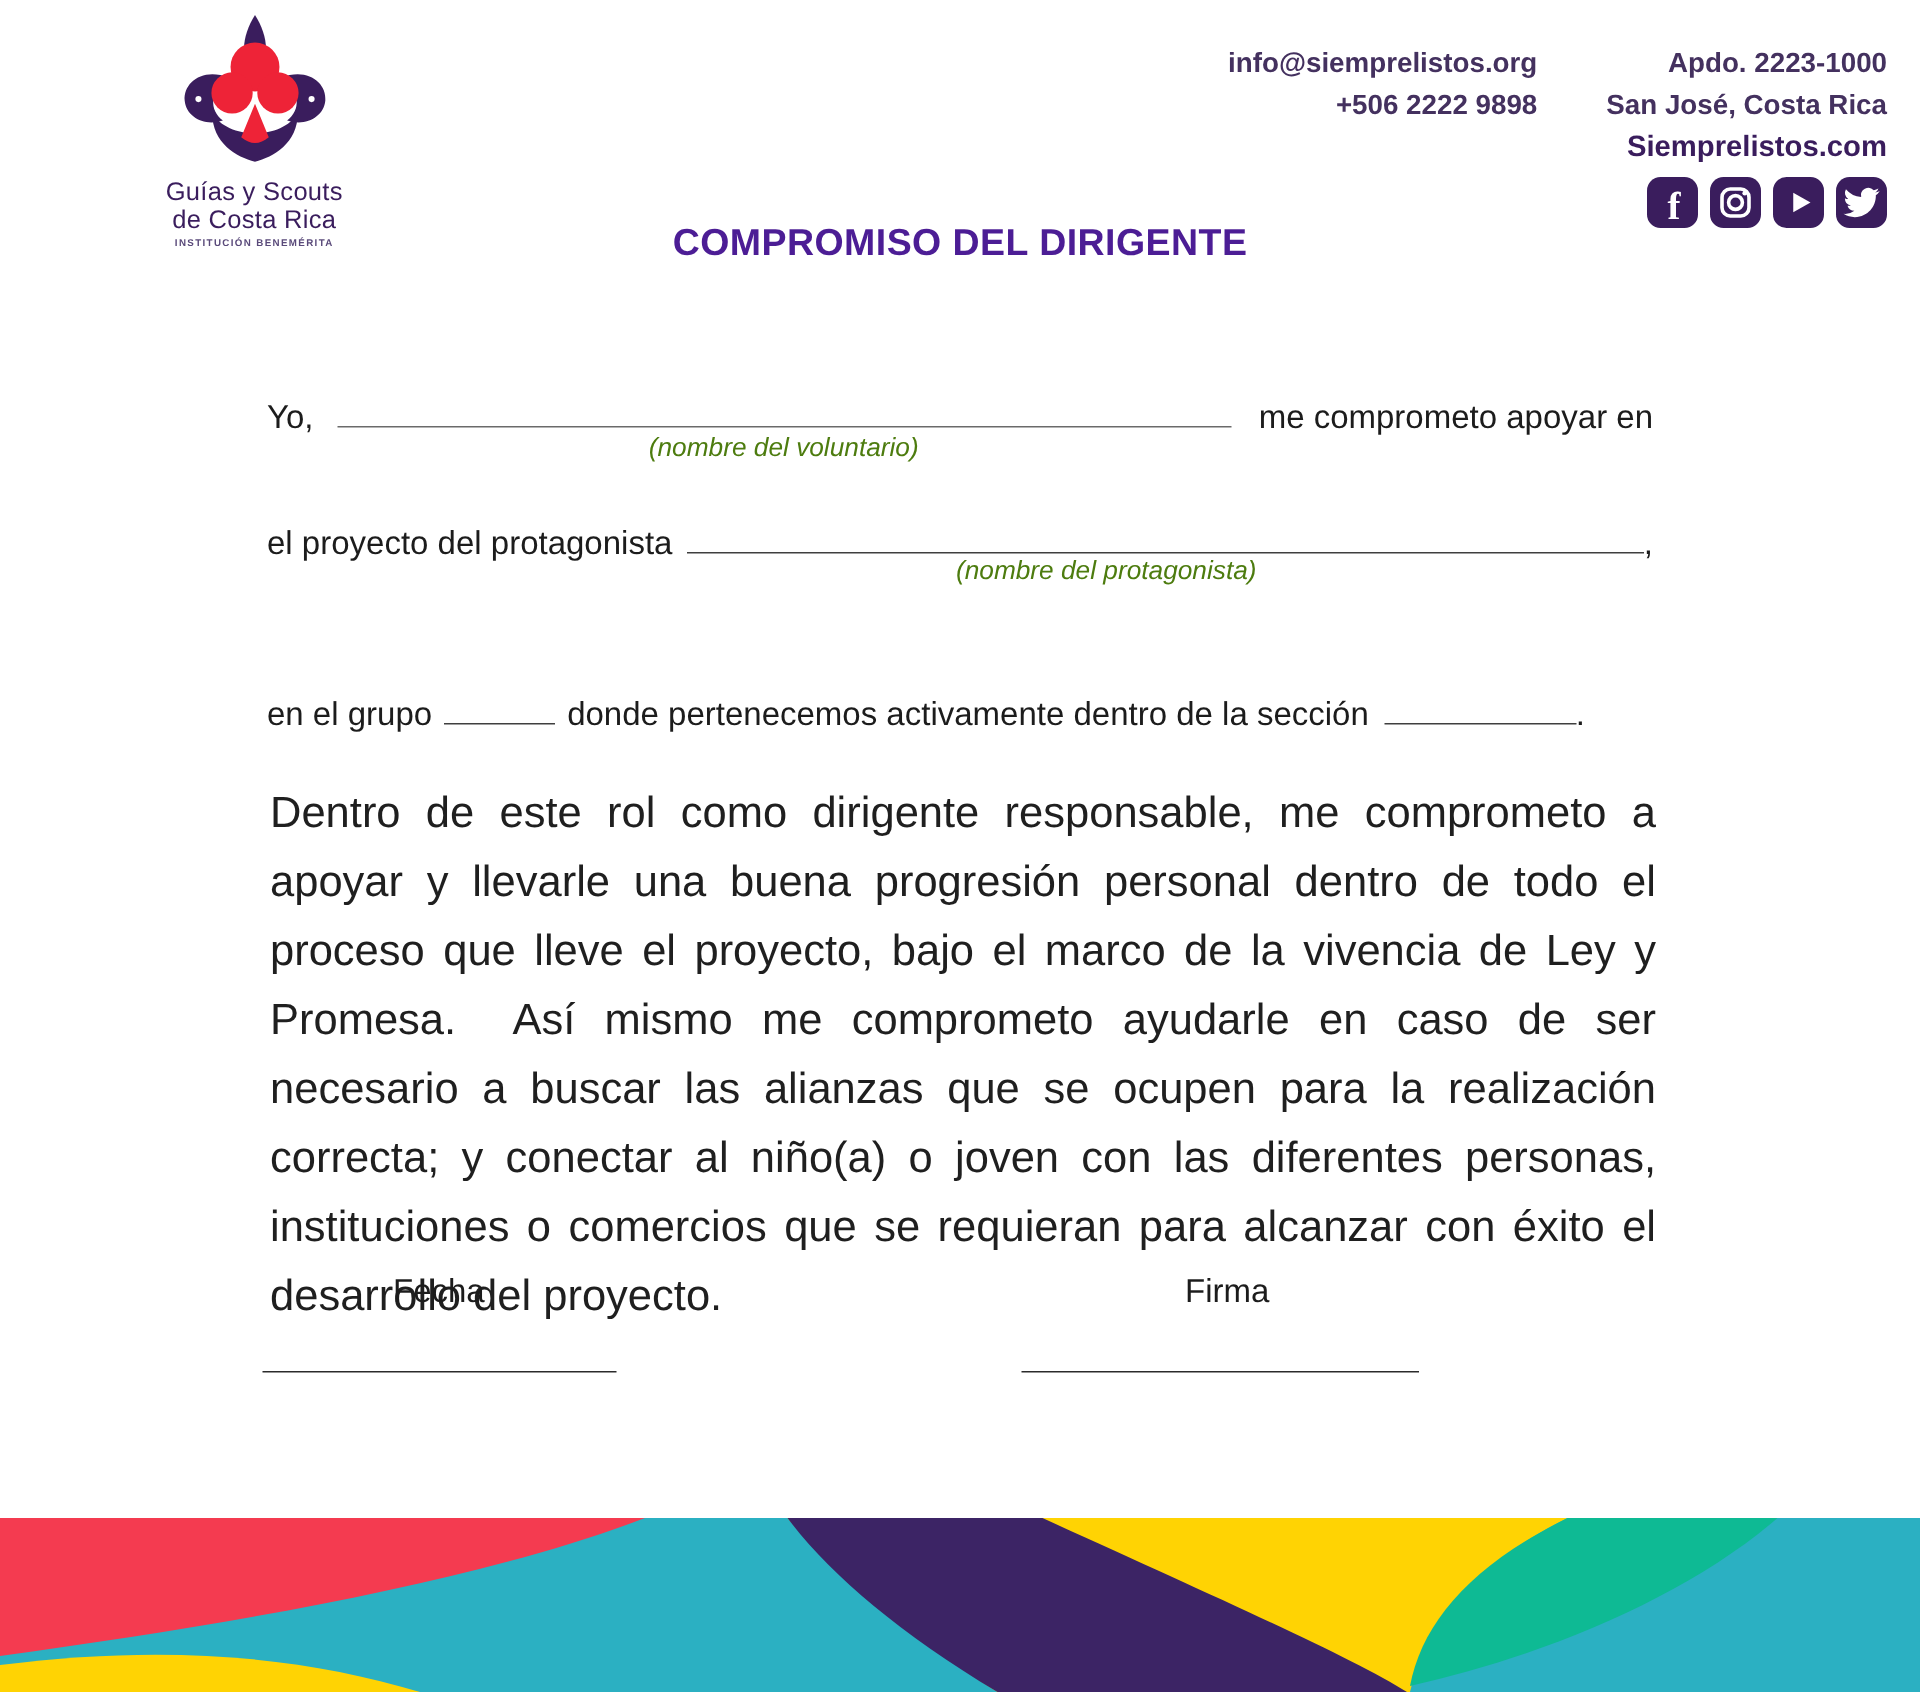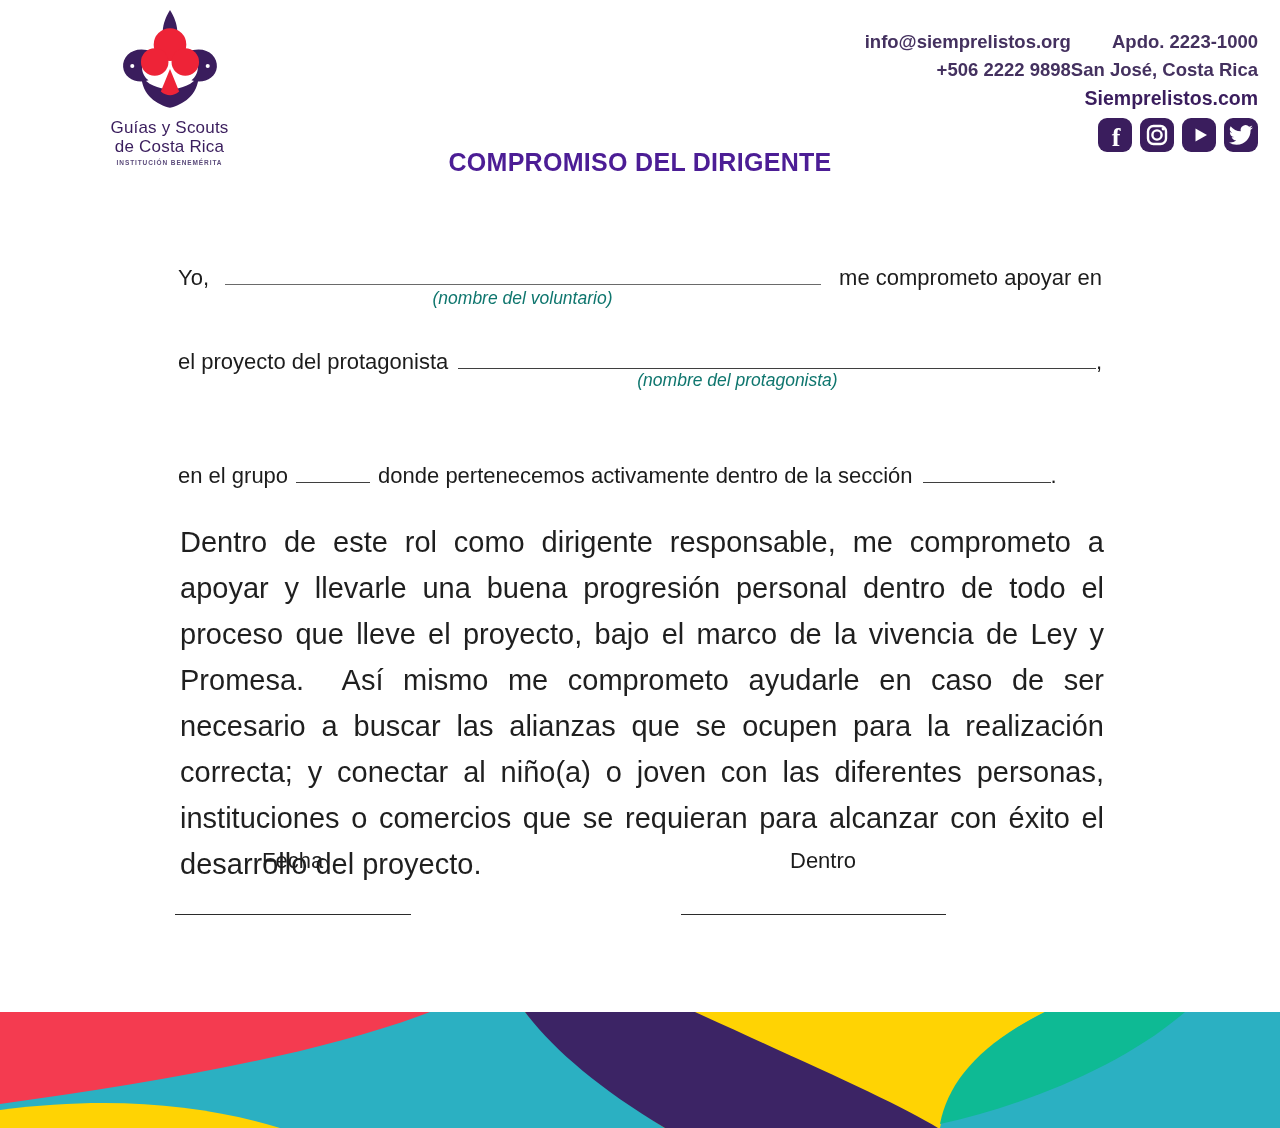--- a/index.html
+++ b/index.html
@@ -6,35 +6,35 @@
   .page{
     position:relative;width:1280px;height:1128px;background:#ffffff;overflow:hidden;
     font-family:"Liberation Sans",sans-serif;color:#1c1c1c;
   }
   
   .logo-block{position:absolute;left:62px;top:10px;width:215px;text-align:center;}
   .logo-block svg{display:block;margin:0 auto;}
   .org-name{margin-top:2px;font-weight:normal;color:#3a1d5d;font-size:17px;line-height:19px;letter-spacing:.2px;}
   .org-tagline{margin-top:3px;font-size:6.5px;font-weight:bold;color:#5a4a7a;letter-spacing:.14em;}
   .contact-block{position:absolute;right:22px;top:30px;text-align:right;color:#44315f;}
-  .contact-cols{display:flex;justify-content:flex-end;align-items:flex-start;}
+  .contact-cols{display:flex;justify-content:flex-end;align-items:flex-start;gap:46px;}
   .contact-col{display:flex;flex-direction:column;gap:4px;text-align:right;font-weight:bold;font-size:18.5px;line-height:24px;}
   .contact-website{font-size:19.5px;font-weight:bold;color:#3a1d5d;}
   .social-row{margin-top:8px;display:flex;justify-content:flex-end;gap:8px;}
   .social-row svg{display:block;cursor:pointer;}
   
   .doc-title{position:absolute;top:148px;left:0;width:100%;text-align:center;margin:0;
     font-size:25px;font-weight:bold;color:#4c1d95;letter-spacing:.3px;}
   
   .content{position:absolute;left:178px;top:0;width:924px;height:1000px;font-size:22px;}
   .fill-line{display:inline-block;border-bottom:1.6px solid #3f3f3f;vertical-align:baseline;}
   .row-flex{position:absolute;left:0;width:100%;display:flex;align-items:baseline;}
   .row1{top:250px;}
   .row1 .fill-line{flex:1 1 auto;margin:0 18px 0 16px;height:34px;border-color:#6a6a6a;}
-  .hint{position:absolute;font-style:italic;font-size:17.5px;color:#0f766e;text-align:center;}
+  .hint{position:absolute;font-style:italic;font-size:17.5px;color:#4d7c0f;text-align:center;}
   .hint1{top:288px;left:67px;width:555px;}
   .hint2{top:370px;left:332px;width:455px;}
   .row2{top:342px;}
   .row2 .fill-line{flex:1 1 auto;margin-left:10px;height:26px;}
   .row3{top:434px;margin-top:22px;}
   .blank-group{display:inline-block;width:74px;height:26px;margin:0 8px;}
   .blank-section{display:inline-block;width:128px;height:26px;margin-left:10px;}
   .paragraph{position:absolute;top:517px;left:0;width:924px;margin:2px;
     font-size:29px;line-height:46px;text-align:justify;white-space:pre-wrap;color:#1f1f1f;}
   .sig-label{position:absolute;top:848px;font-size:22px;margin-left:12px;}
@@ -131,21 +131,21 @@
       <span>en el grupo</span>
       <span class="fill-line blank-group"></span>
       <span>donde pertenecemos activamente dentro de la sección</span>
       <span class="fill-line blank-section"></span>
       <span>.</span>
     </div>
 
     <p class="paragraph">Dentro de este rol como dirigente responsable, me comprometo a apoyar y llevarle una buena progresión personal dentro de todo el proceso que lleve el proyecto, bajo el marco de la vivencia de Ley y Promesa.  Así mismo me comprometo ayudarle en caso de ser necesario a buscar las alianzas que se ocupen para la realización correcta; y conectar al niño(a) o joven con las diferentes personas, instituciones o comercios que se requieran para alcanzar con éxito el desarrollo del proyecto.</p>
 
     <span class="sig-label fecha">Fecha</span>
-    <span class="sig-label firma">Dentro</span>
+    <span class="sig-label firma">Firma</span>
     <span class="sig-line fecha-line"></span>
     <span class="sig-line firma-line"></span>
   </div>
 
   <svg class="footer-waves" viewBox="0 0 1280 116" preserveAspectRatio="none">
     <rect x="0" y="0" width="1280" height="116" fill="#2bb0c2"></rect>
     <path d="M525,0 H1045 C975,35 950,75 940,116 H665 C600,75 555,35 525,0 Z" fill="#ffd303"></path>
     <path d="M1045,0 L1185,0 C1125,52 1030,92 940,112 C948,70 980,32 1045,0 Z" fill="#0eba94"></path>
     <path d="M525,0 L695,0 C800,48 900,92 938,116 L665,116 C598,76 552,36 525,0 Z" fill="#3c2465"></path>
     <path d="M0,0 L430,0 C320,42 160,70 0,92 Z" fill="#f43b50"></path>

